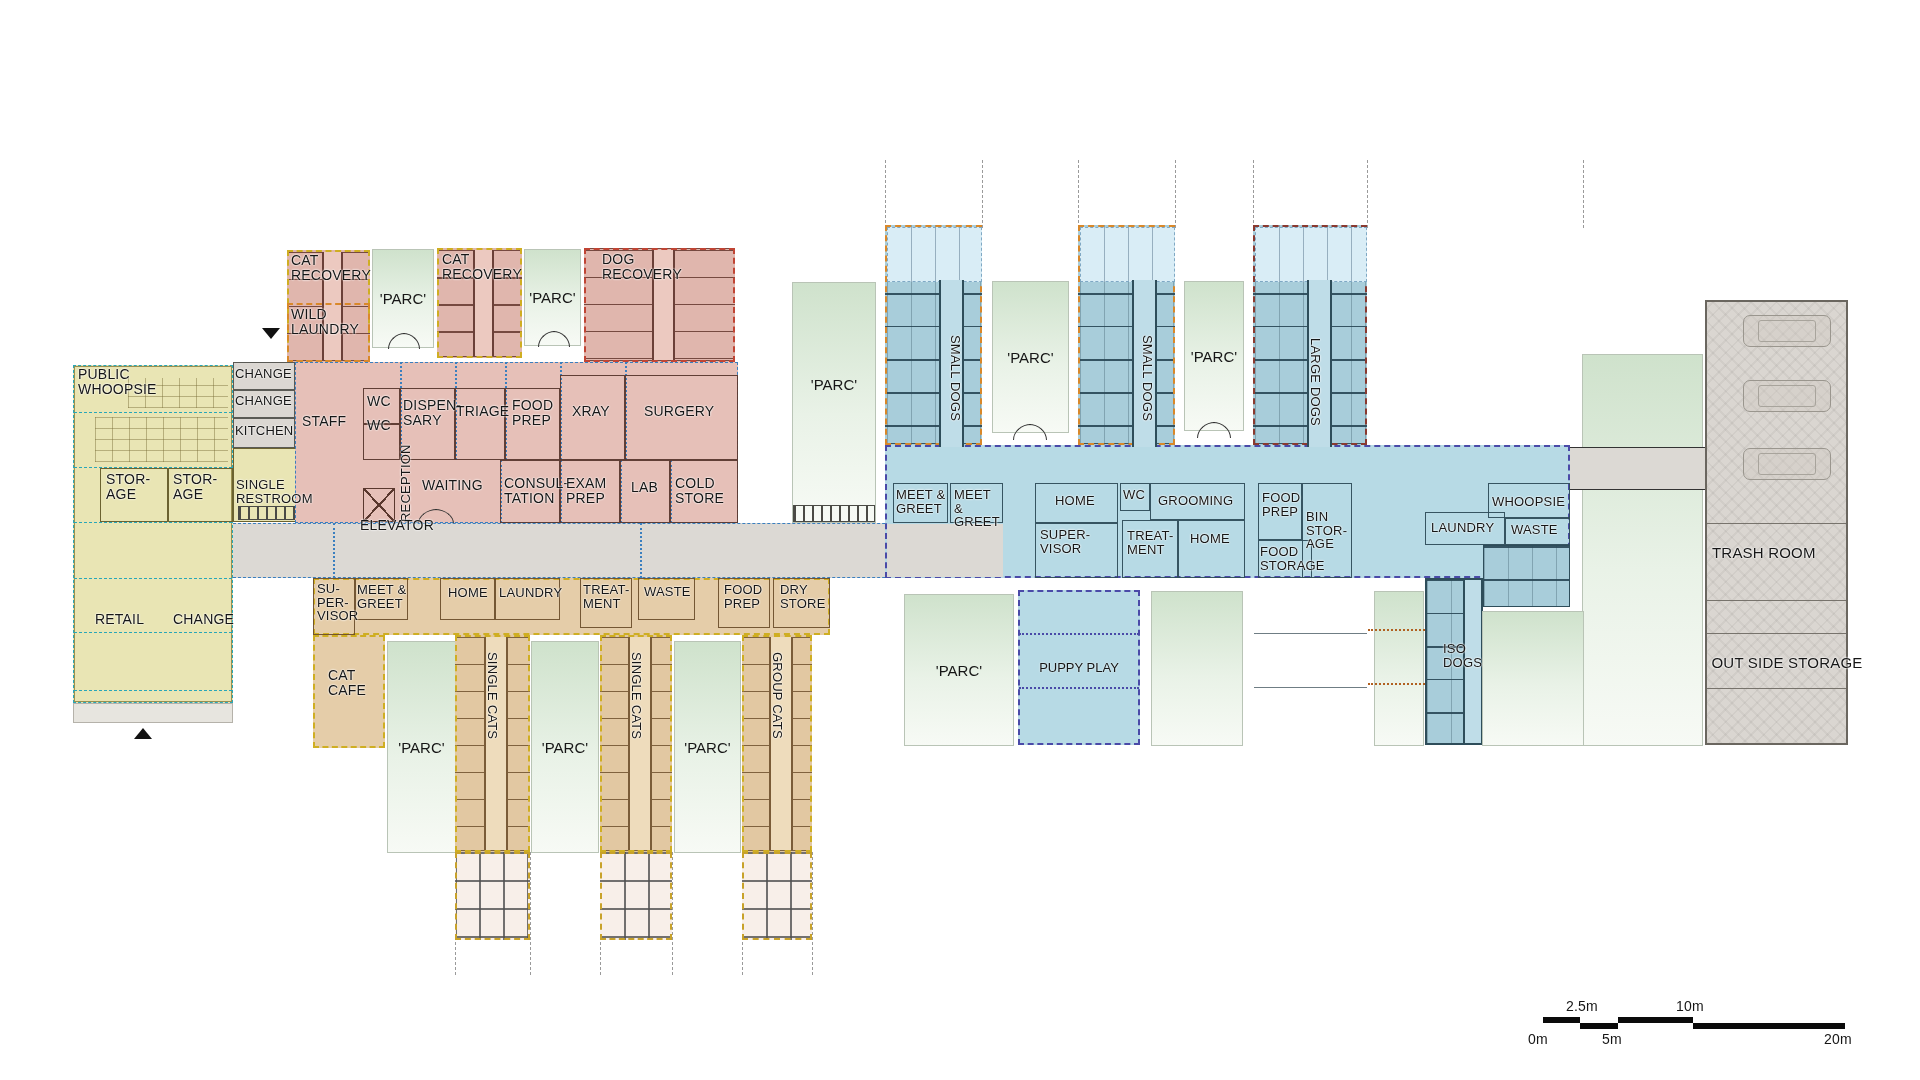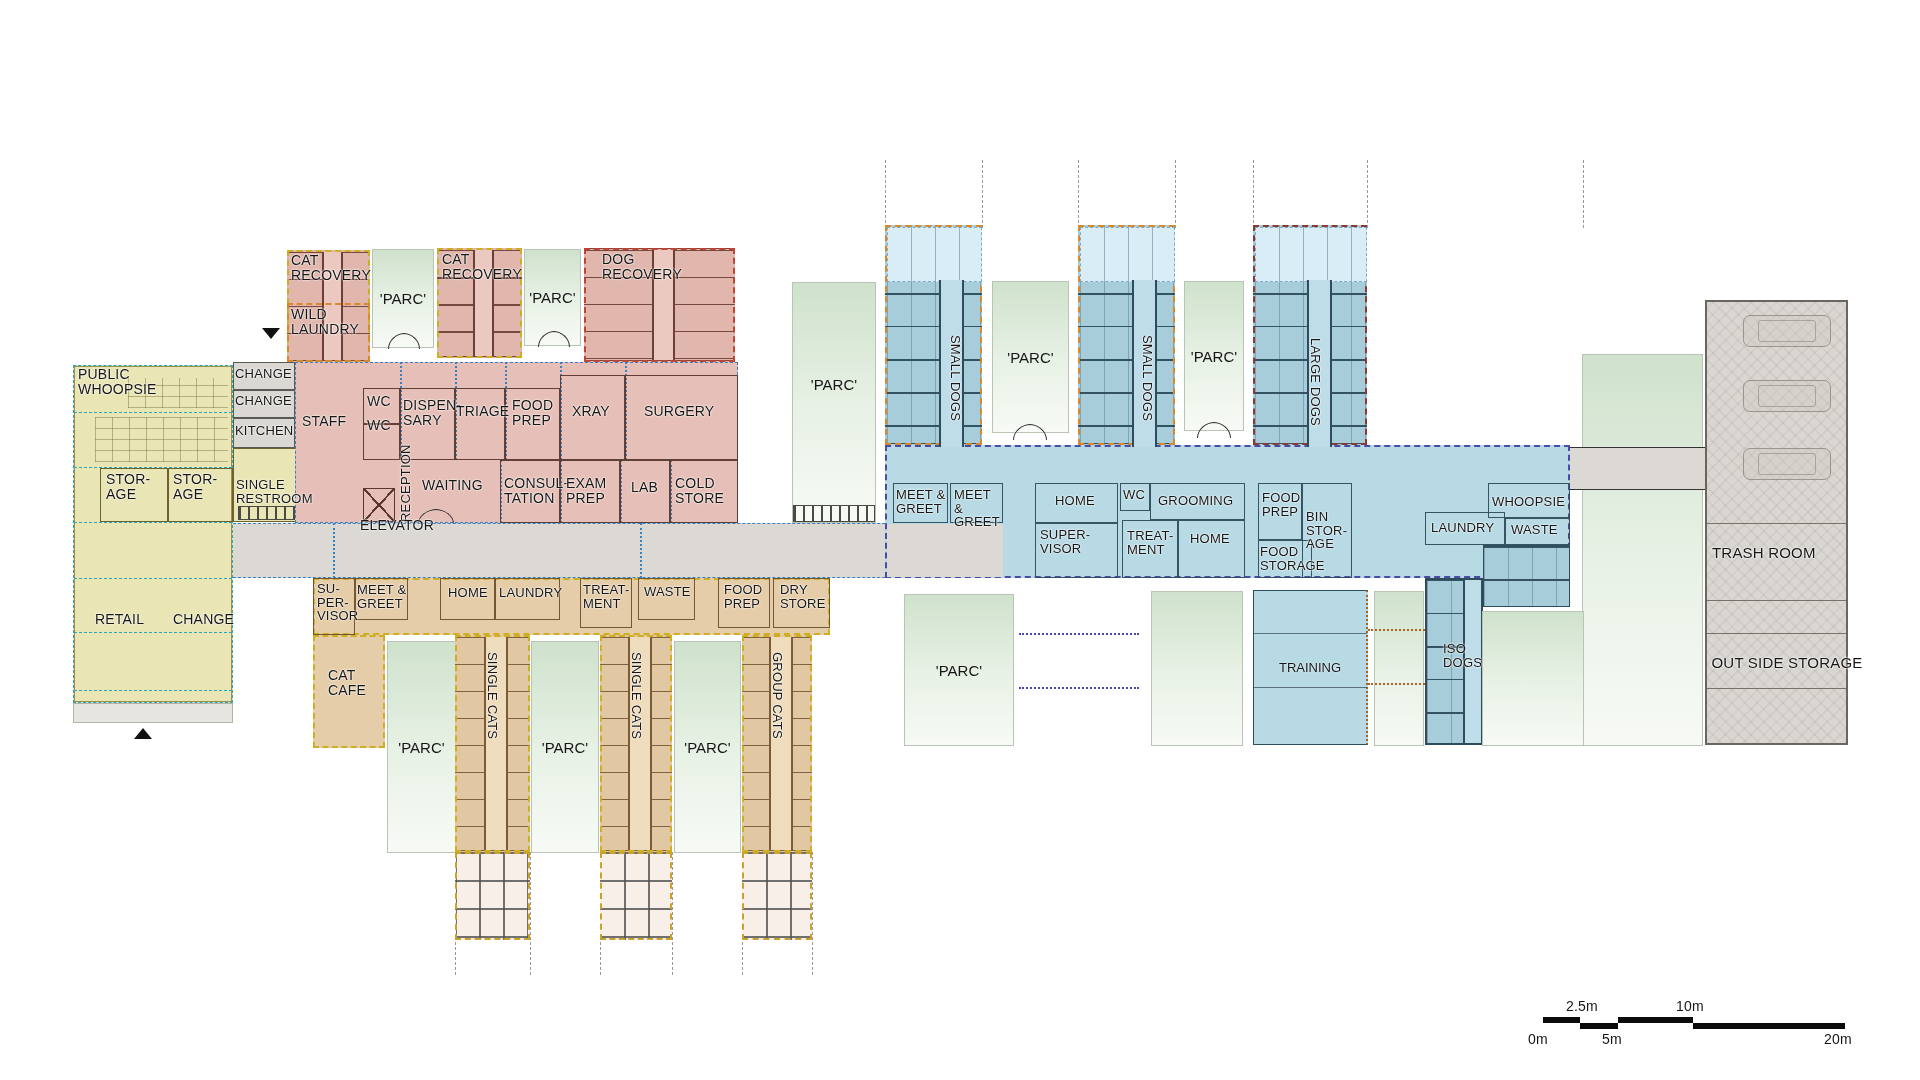--- a/index.html
+++ b/index.html
@@ -286,26 +286,26 @@
   <span class="lbl s13" style="left:1431px;top:521px">LAUNDRY</span>
   <div class="a rb" style="left:1488px;top:483px;width:82px;height:35px"></div>
   <span class="lbl s13" style="left:1492px;top:495px">WHOOPSIE</span>
   <div class="a rb" style="left:1505px;top:518px;width:65px;height:27px"></div>
   <span class="lbl s13" style="left:1511px;top:523px">WASTE</span>
   <div class="a cells-b" style="left:1483px;top:545px;width:87px;height:62px;border:1.5px solid #2e4d5a"></div>
 
   <div class="a grn ctr" style="left:905px;top:595px;width:108px;height:150px">
     <span class="s15">'PARC'</span>
   </div>
+  <div class="a blu dnavy ctr" style="left:1018px;top:590px;width:122px;height:155px">
+    <span class="s13" style="text-shadow:0 0 2px #fff">PUPPY PLAY</span>
+  </div>
   <div class="a hdot-n" style="left:1019px;top:633px;width:120px"></div>
   <div class="a hdot-n" style="left:1019px;top:687px;width:120px"></div>
   <div class="a grn" style="left:1152px;top:592px;width:90px;height:153px"></div>
-  <div class="a blu ctr" style="left:1253px;top:590px;width:115px;height:155px;border:1.5px solid #2e4d5a;border-right:2px dotted #b06020">
-    <span class="s13" style="text-shadow:0 0 2px #fff">TRAINING</span>
-  </div>
   <div class="a hline" style="left:1254px;top:633px;width:113px"></div>
   <div class="a hline" style="left:1254px;top:687px;width:113px"></div>
   <div class="a grn" style="left:1375px;top:592px;width:48px;height:153px"></div>
   <div class="a hdot-o" style="left:1368px;top:629px;width:57px"></div>
   <div class="a hdot-o" style="left:1368px;top:683px;width:57px"></div>
   <div class="a cells-b" style="left:1425px;top:578px;width:58px;height:167px;border:2px solid #2e4d5a">
     <div style="position:absolute;right:0;top:0;width:16px;height:100%;background:#bfdde8;border-left:2px solid #2e4d5a"></div>
   </div>
   <span class="lbl s13" style="left:1443px;top:642px;width:42px">ISO DOGS</span>
 

